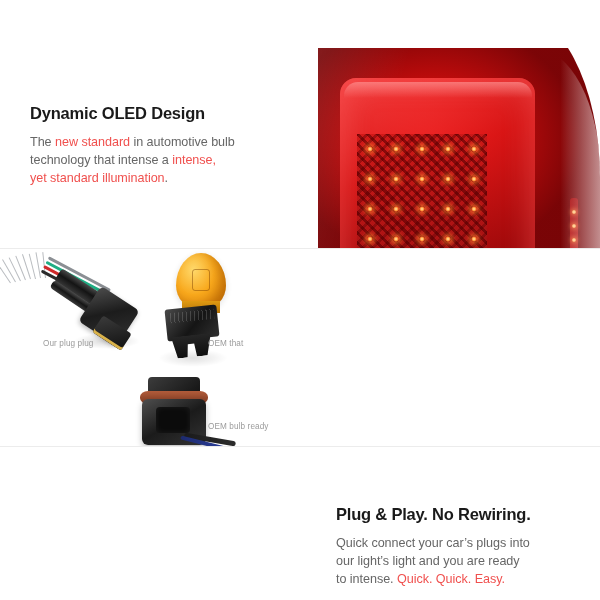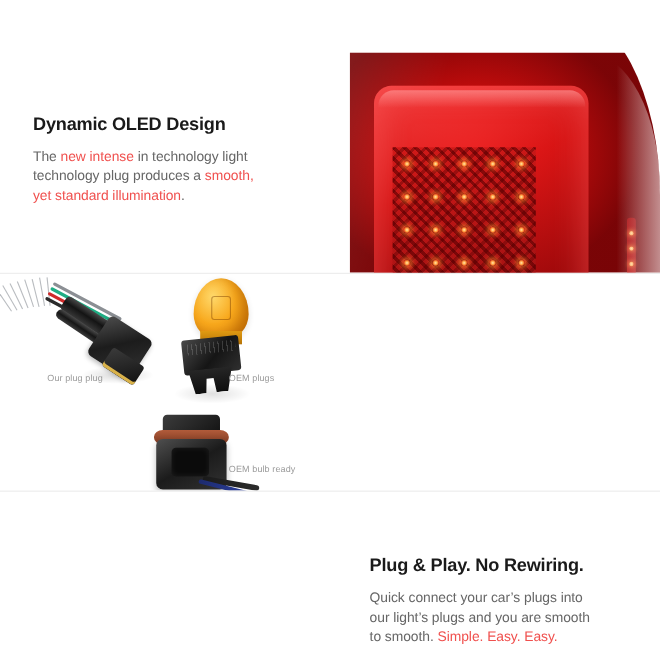--- a/index.html
+++ b/index.html
@@ -250,22 +250,22 @@
 </head>
 <body>
 
 <div class="page">
 
   <div class="row" id="row-1">
 
     <div class="textblock" id="tb-1">
       <div class="headline">Dynamic OLED Design</div>
       <div class="body">
-        <span>The </span><span class="hl">new intense</span><span> in technology light</span><br>
-        <span>technology plug produces a </span><span class="hl">smooth,</span><br>
+        <span>The </span><span class="hl">new standard</span><span> in automotive bulb</span><br>
+        <span>technology that intense a </span><span class="hl">intense,</span><br>
         <span class="hl">yet standard illumination</span><span>.</span>
       </div>
     </div>
 
     <div class="imgcell" id="img-taillight">
       <div class="tl-body"></div>
       <div class="tl-inner"></div>
       <div class="tl-bevel"></div>
       <div class="led-grid">
         <span class="led"></span>
@@ -301,22 +301,22 @@
   </div>
 
   <div class="hrule" style="top:200px"></div>
 
   <div class="row" id="row-2">
 
     <div class="textblock" id="tb-2">
       <div class="headline">Plug &amp; Play. No Rewiring.</div>
       <div class="body">
         <span>Quick connect your car’s plugs into</span><br>
-        <span>our light’s plugs and you are smooth</span><br>
-        <span>to smooth. </span><span class="hl">Simple. Easy. Easy.</span>
+        <span>our light’s light and you are ready</span><br>
+        <span>to intense. </span><span class="hl">Quick. Quick. Easy.</span>
       </div>
     </div>
   </div>
 
   <div class="imgcell" id="img-plugs">
     <div class="wire-fan">
       <i style="left:2px;  top:6px;  transform:rotate(-34deg)"></i>
       <i style="left:7px;  top:5px;  transform:rotate(-30deg)"></i>
       <i style="left:12px; top:4px;  transform:rotate(-26deg)"></i>
       <i style="left:17px; top:3px;  transform:rotate(-22deg)"></i>
@@ -347,21 +347,21 @@
 
     <div class="sock-top"></div>
     <div class="sock-ring"></div>
     <div class="sock-body"></div>
     <div class="sock-hole"></div>
     <div class="sock-wire1"></div>
     <div class="sock-wire2"></div>
   </div>
 
   <div class="caption" id="cap-base-plug">Our plug plug</div>
-  <div class="caption" id="cap-oem-bulb">OEM plugs</div>
+  <div class="caption" id="cap-oem-bulb">OEM that</div>
   <div class="caption" id="cap-oem-socket">OEM bulb ready</div>
 
   <div class="hrule" style="top:398px"></div>
 
   <div class="row" id="row-3">
 
     
 
     
   </div>

